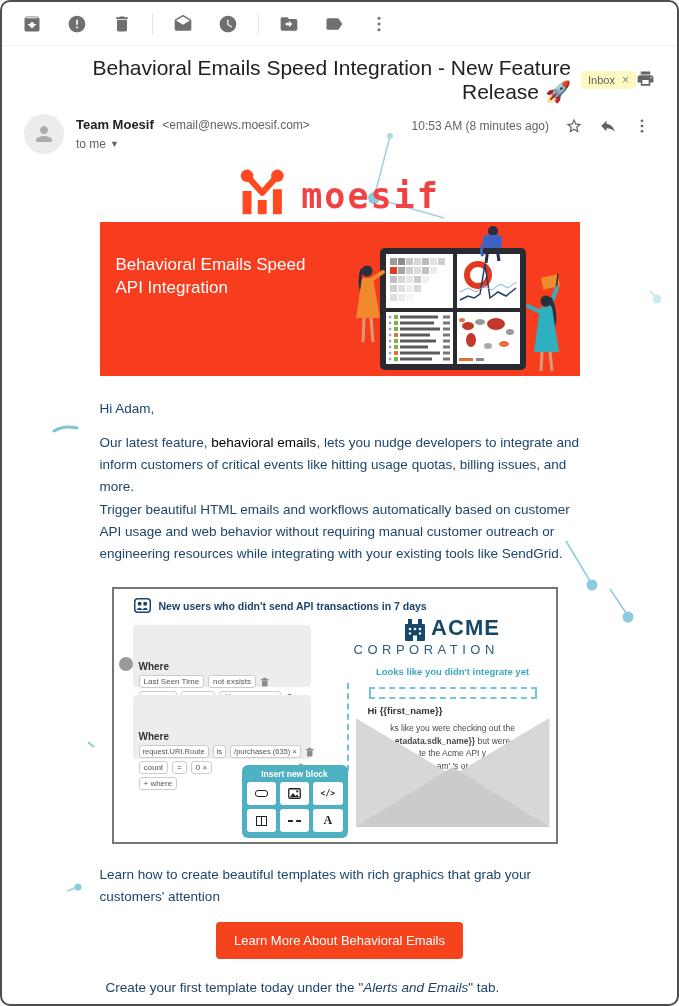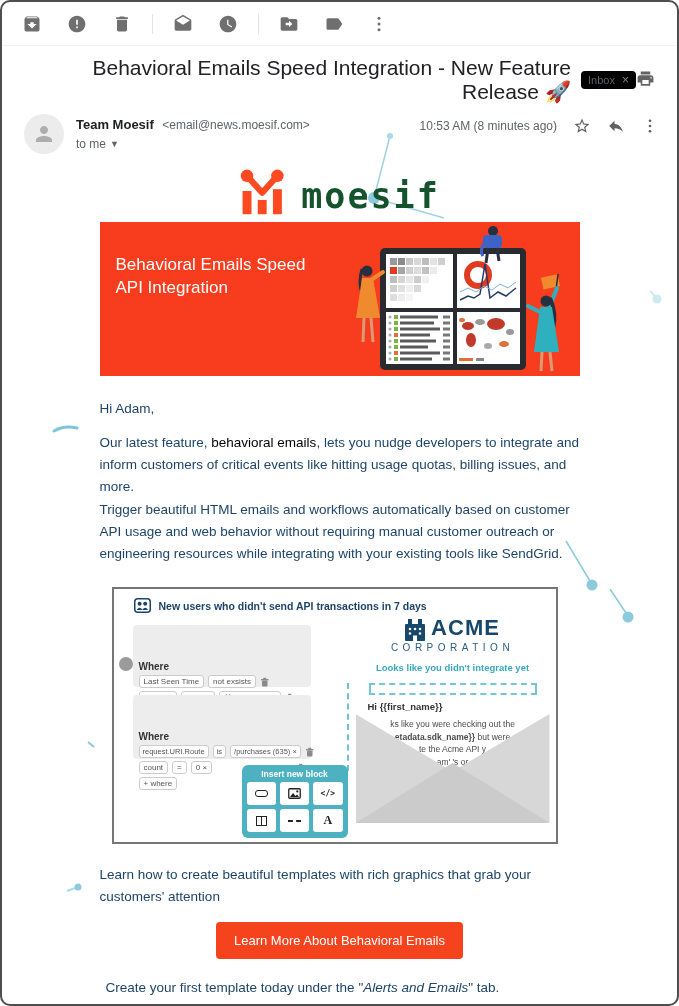--- a/index.html
+++ b/index.html
@@ -11,40 +11,40 @@
   
   .toolbar{display:flex;align-items:center;height:44px;padding-left:18px;border-bottom:1px solid #f2f2f2;}
   .tbi{width:24px;height:24px;margin-right:21px;background:none;border:none;padding:0;display:flex;
     align-items:center;justify-content:center;cursor:pointer;}
   .tbi svg{fill:#6f6f6f;}
   .tbsep{width:1px;height:20px;background:#e3e3e3;margin:0 18px 0 -3px;}
   
   .subject-row{display:flex;align-items:center;padding:10px 22px 2px 64px;text-align:right;}
   .subject{font-size:21px;color:#202124;}
   .chip{margin-left:10px;display:flex;align-items:center;gap:7px;font-size:11px;color:#5f6368;
-    background:#000000;border-radius:4px;padding:3px 7px;}
+    background:#fef9c3;border-radius:4px;padding:3px 7px;}
   .chip-x{cursor:pointer;color:#80868b;font-size:12px;line-height:10px;}
   .print-btn{margin-left:auto;background:none;border:none;padding:0;cursor:pointer;}
   .print-btn svg{fill:#646464;}
   
-  .sender-row{display:flex;align-items:flex-start;padding:8px 18px 0 22px;}
+  .sender-row{display:flex;align-items:flex-start;padding:8px 26px 0 22px;}
   .avatar{width:40px;height:40px;border-radius:50%;background:#ececec;display:flex;align-items:center;justify-content:center;}
   .sender-main{margin-left:12px;padding-top:1px;}
   .sender-name{font-size:13px;font-weight:bold;color:#202124;}
   .sender-email{font-size:12px;font-weight:normal;color:#5f6368;margin-left:4px;}
   .to-row{font-size:12px;color:#5f6368;margin-top:4px;display:flex;align-items:center;gap:4px;cursor:pointer;}
   .caret{font-size:9px;color:#5f6368;}
   .sender-right{margin-left:auto;display:flex;align-items:center;gap:16px;padding-top:3px;}
   .timestamp{font-size:12px;color:#5f6368;}
   .icon-btn{background:none;border:none;padding:0;cursor:pointer;display:flex;}
   .icon-btn svg{fill:#616161;}
   
   .body-col{width:480px;margin:0 auto;position:relative;color:#1d4468;}
   .logo-row{display:flex;align-items:flex-end;justify-content:center;gap:12px;height:60px;margin-top:2px;}
-  .logo-word{font-family:"DejaVu Sans Mono",monospace;font-size:35px;font-weight:bold;color:#14532d;letter-spacing:2px;line-height:40px;}
+  .logo-word{font-family:"DejaVu Sans Mono",monospace;font-size:35px;font-weight:bold;color:#ef4444;letter-spacing:2px;line-height:40px;}
   .banner{position:relative;height:154px;background:#f83c1e;margin-top:6px;overflow:hidden;}
   .banner-text{position:absolute;left:16px;top:31px;color:#fff;font-size:17px;font-weight:normal;line-height:23px;}
   .banner-art{position:absolute;right:0;top:0;}
   .para{font-size:13.5px;line-height:22px;color:#1d4468;}
   .greeting{margin-top:22px;}
   .p1{margin-top:12px;}
   .p2{margin-top:1px;}
   .link{color:#000000;cursor:pointer;}
   
   .shot{position:relative;margin:22px 0 0 12px;width:446px;height:257px;border:2px solid #767676;background:#fff;}
@@ -69,21 +69,21 @@
   .tile .btn-shape{width:13px;height:7px;border:1.5px solid #222;border-radius:3px;}
   .tile .col-shape{width:11px;height:10px;border:1.5px solid #222;display:flex;}
   .tile .col-shape span{flex:1;border-right:1.5px solid #222;}
   .tile .col-shape span:last-child{border-right:none;}
   .tile .div-shape{width:13px;border-top:2px dashed #222;}
   .tile .code-shape{font-family:"DejaVu Sans Mono",monospace;font-size:8px;font-weight:bold;}
   .tile .text-shape{font-family:"Liberation Serif",serif;font-weight:bold;font-size:12px;}
   .right-col{position:absolute;left:240px;top:0;width:198px;height:253px;}
   .acme{display:flex;align-items:flex-end;justify-content:center;gap:6px;margin-top:26px;}
   .acme-name{font-size:22px;font-weight:bold;color:#17486b;letter-spacing:1px;}
-  .acme-sub{font-size:10px;color:#2b5d80;letter-spacing:4.5px;text-align:center;margin-top:1px;}
+  .acme-sub{font-size:13px;color:#2b5d80;letter-spacing:4.5px;text-align:left;margin-top:1px;}
   .tagline{font-size:9.5px;font-weight:bold;color:#3aa9bd;text-align:center;margin-top:9px;}
   .dashed-box{margin:10px auto 0;width:168px;height:12px;border:2px dashed #74c6d6;}
   .preview{position:relative;margin-top:6px;height:122px;}
   .pv-greet{font-size:9.5px;font-weight:bold;color:#333;margin-left:14px;}
   .pv-lines{position:absolute;left:0;right:0;top:17px;text-align:center;font-size:8.5px;color:#4a4a4a;
     line-height:12.5px;z-index:1;}
   .envelope{position:absolute;left:2px;right:2px;top:13px;bottom:0;z-index:2;}
   .env-l{position:absolute;inset:0;background:#d7d7d7;clip-path:polygon(0 0,55% 58%,0 100%);}
   .env-r{position:absolute;inset:0;background:#d7d7d7;clip-path:polygon(100% 0,45% 58%,100% 100%);}
   .env-b{position:absolute;inset:0;background:#cbcbcb;clip-path:polygon(0 100%,50% 45%,100% 100%);}

